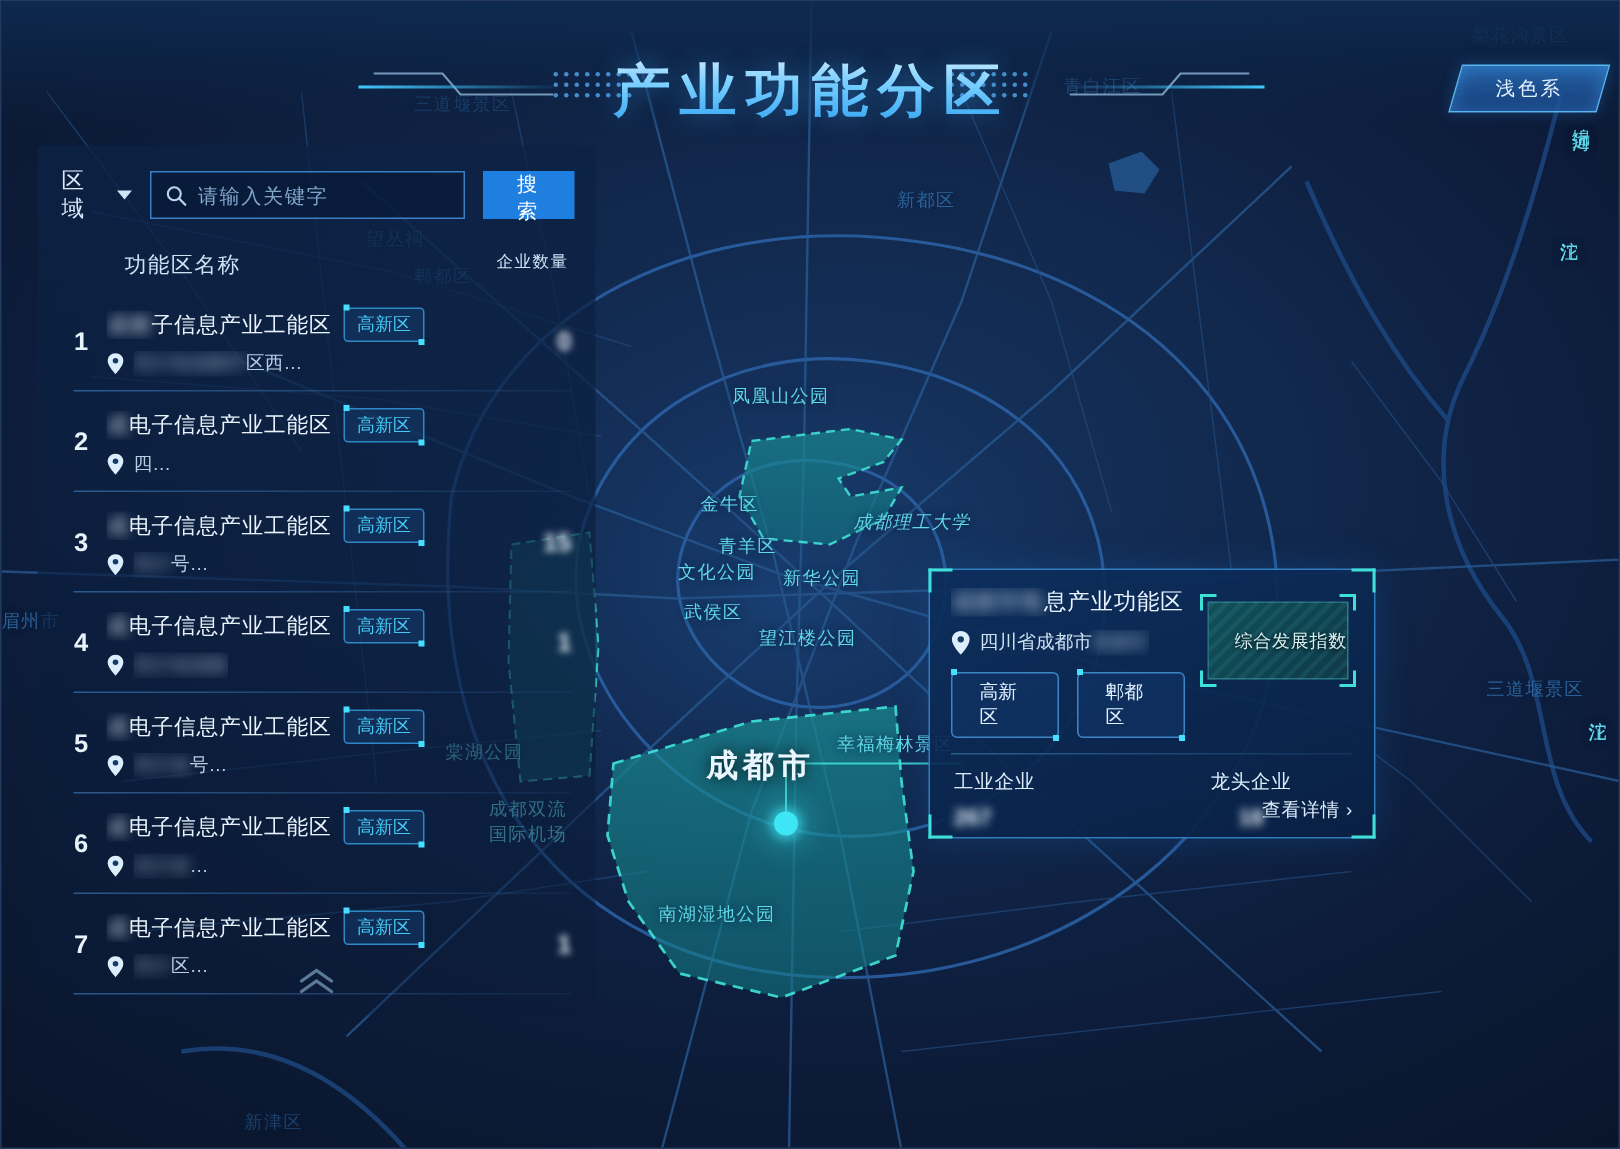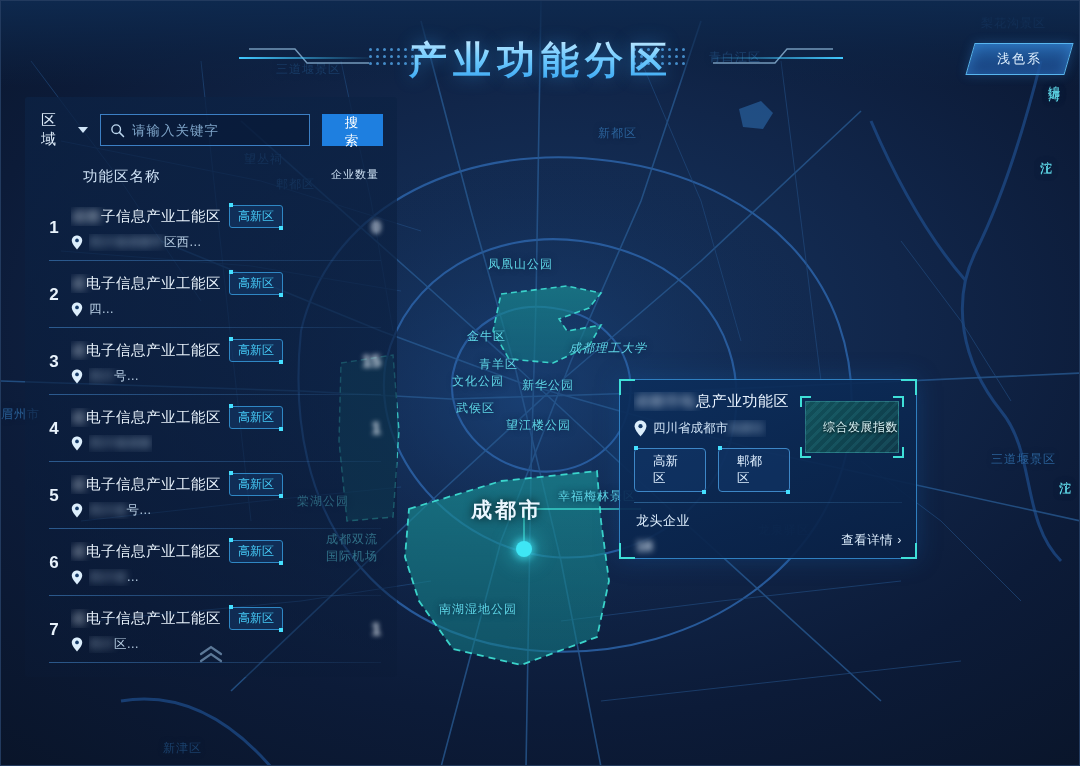--- a/index.html
+++ b/index.html
@@ -580,20 +580,24 @@
         <div class="thumb-img">
           <span class="thumb-label">综合发展指数</span>
         </div>
       </div>
     </div>
 
     <div class="pop-divider"></div>
 
     <div class="stats" id="popup-stats">
         <div class="stat">
+          <div class="stat-label">工业企业</div>
+          <div class="stat-value">267</div>
+        </div>
+        <div class="stat">
           <div class="stat-label">龙头企业</div>
           <div class="stat-value">18</div>
         </div>
       </div>
 
     <div class="detail-link">查看详情 ›</div>
   </div>
 
 </div>
 

